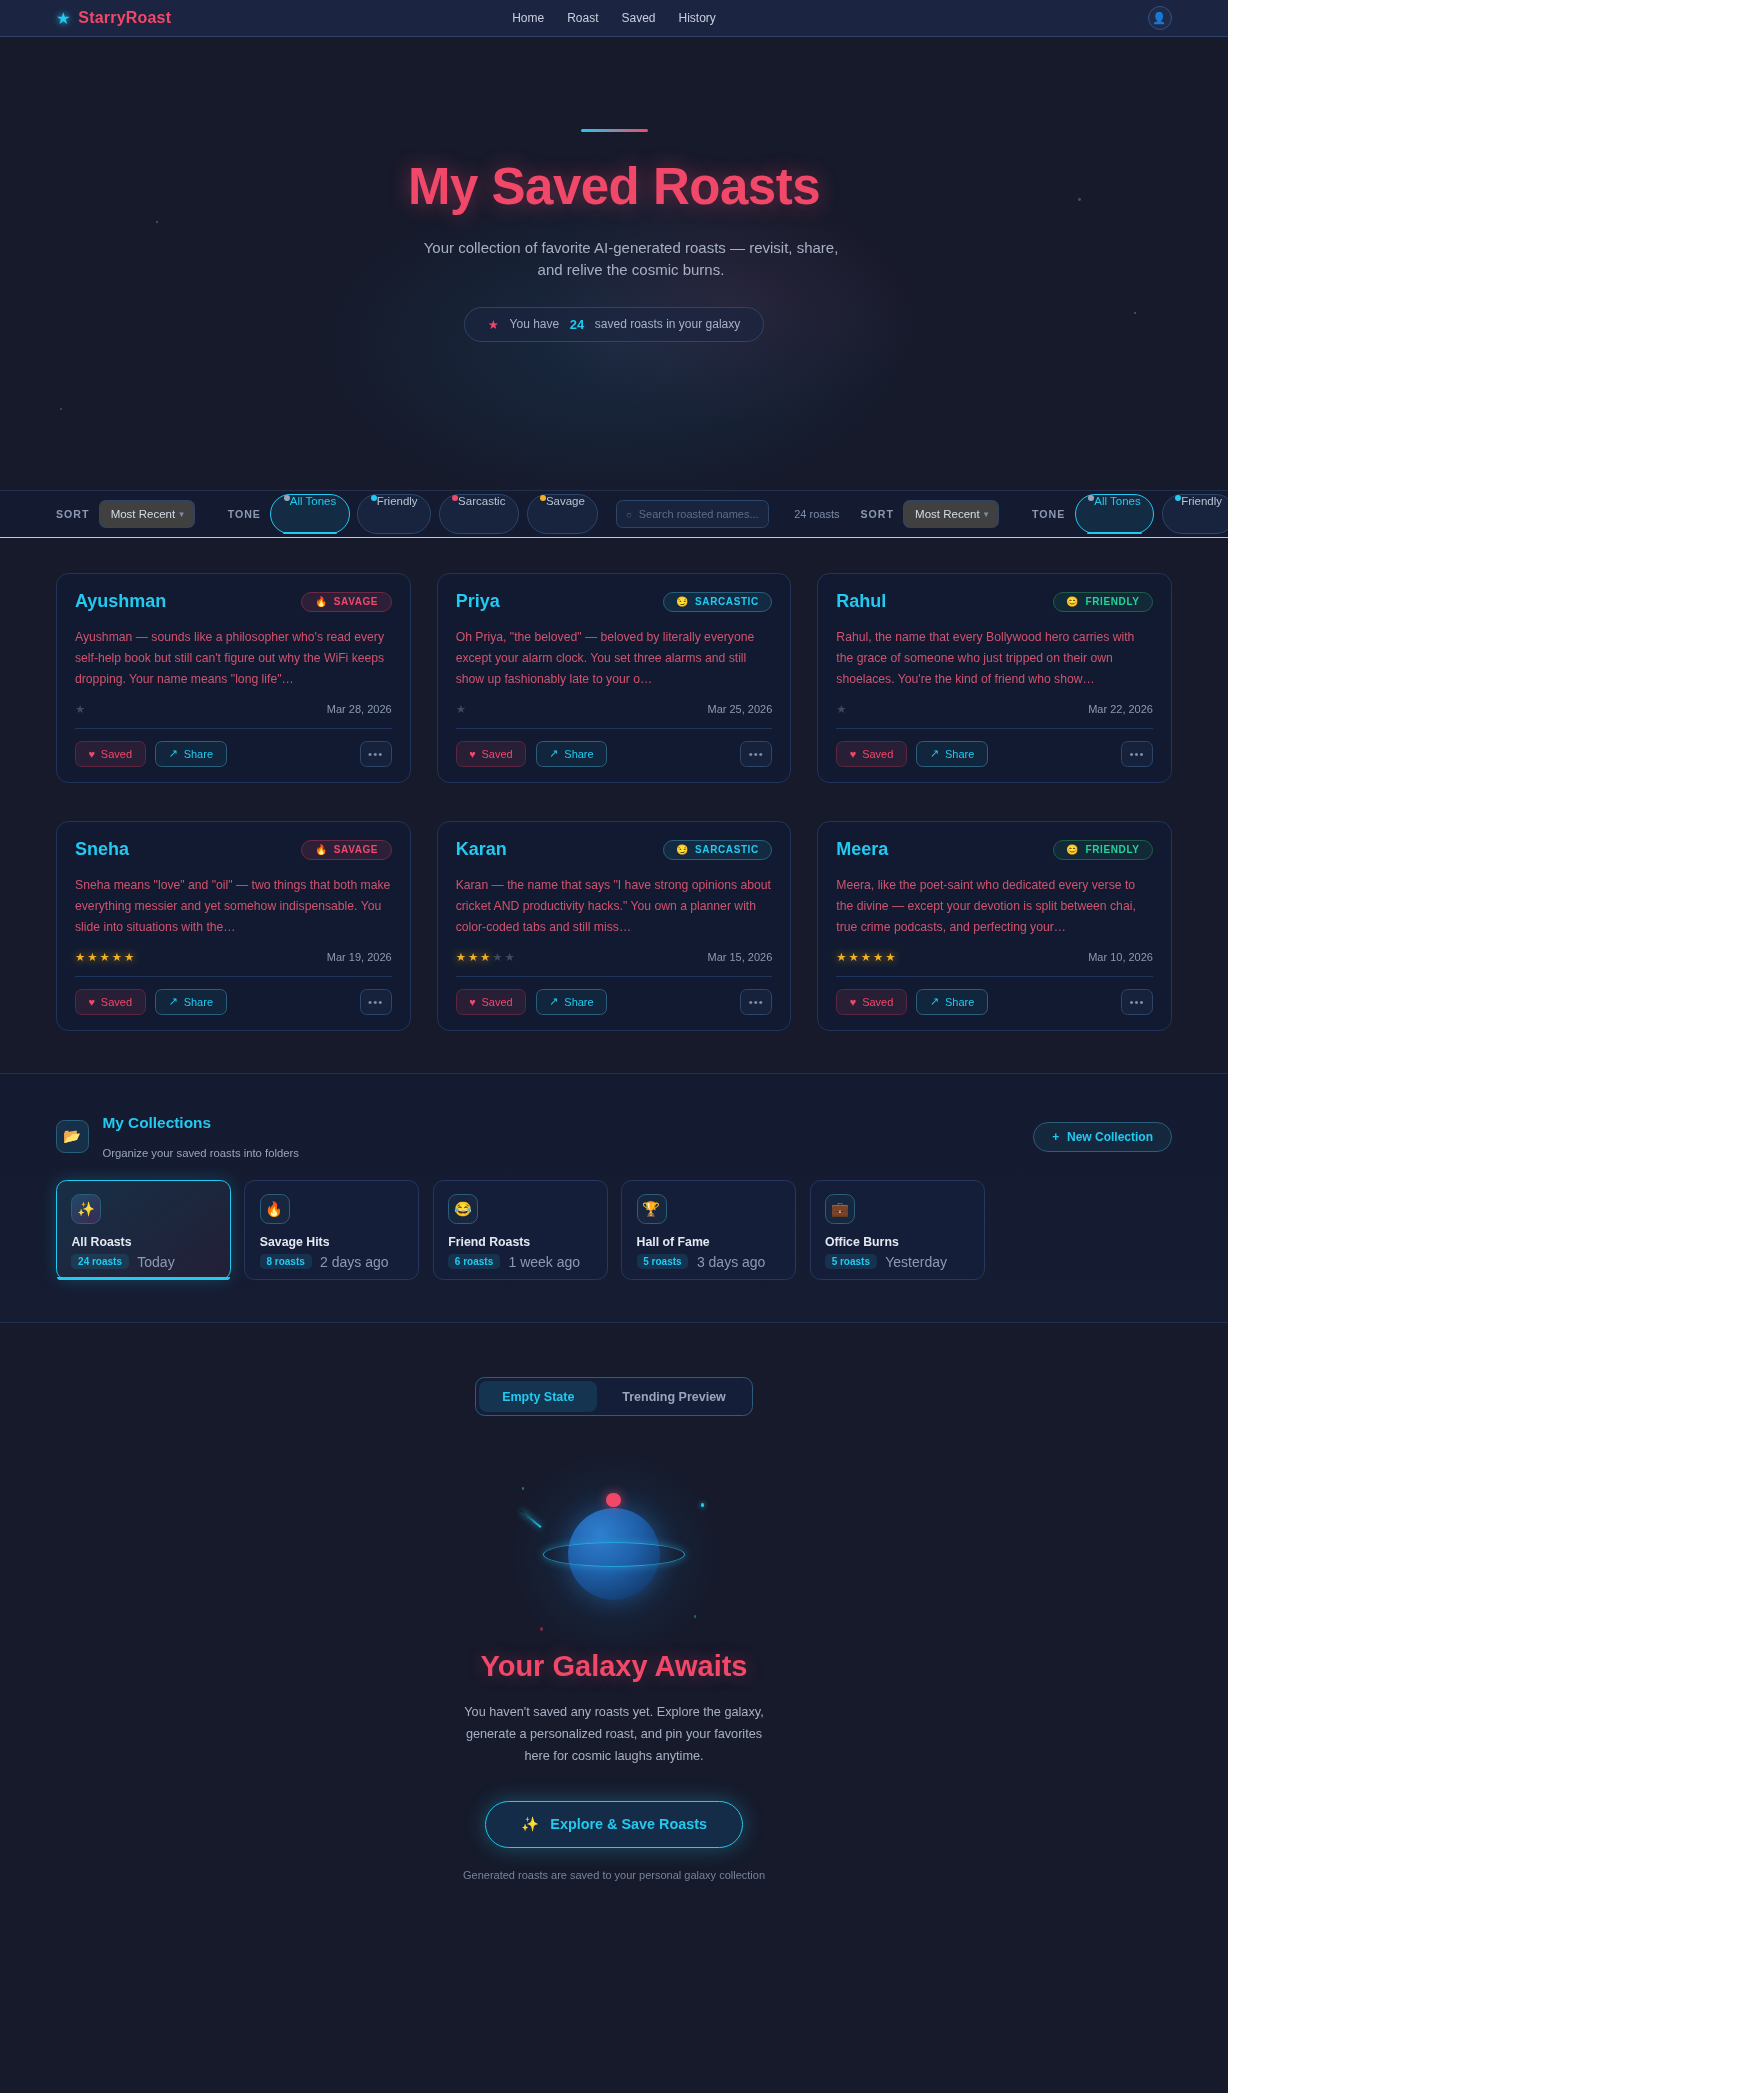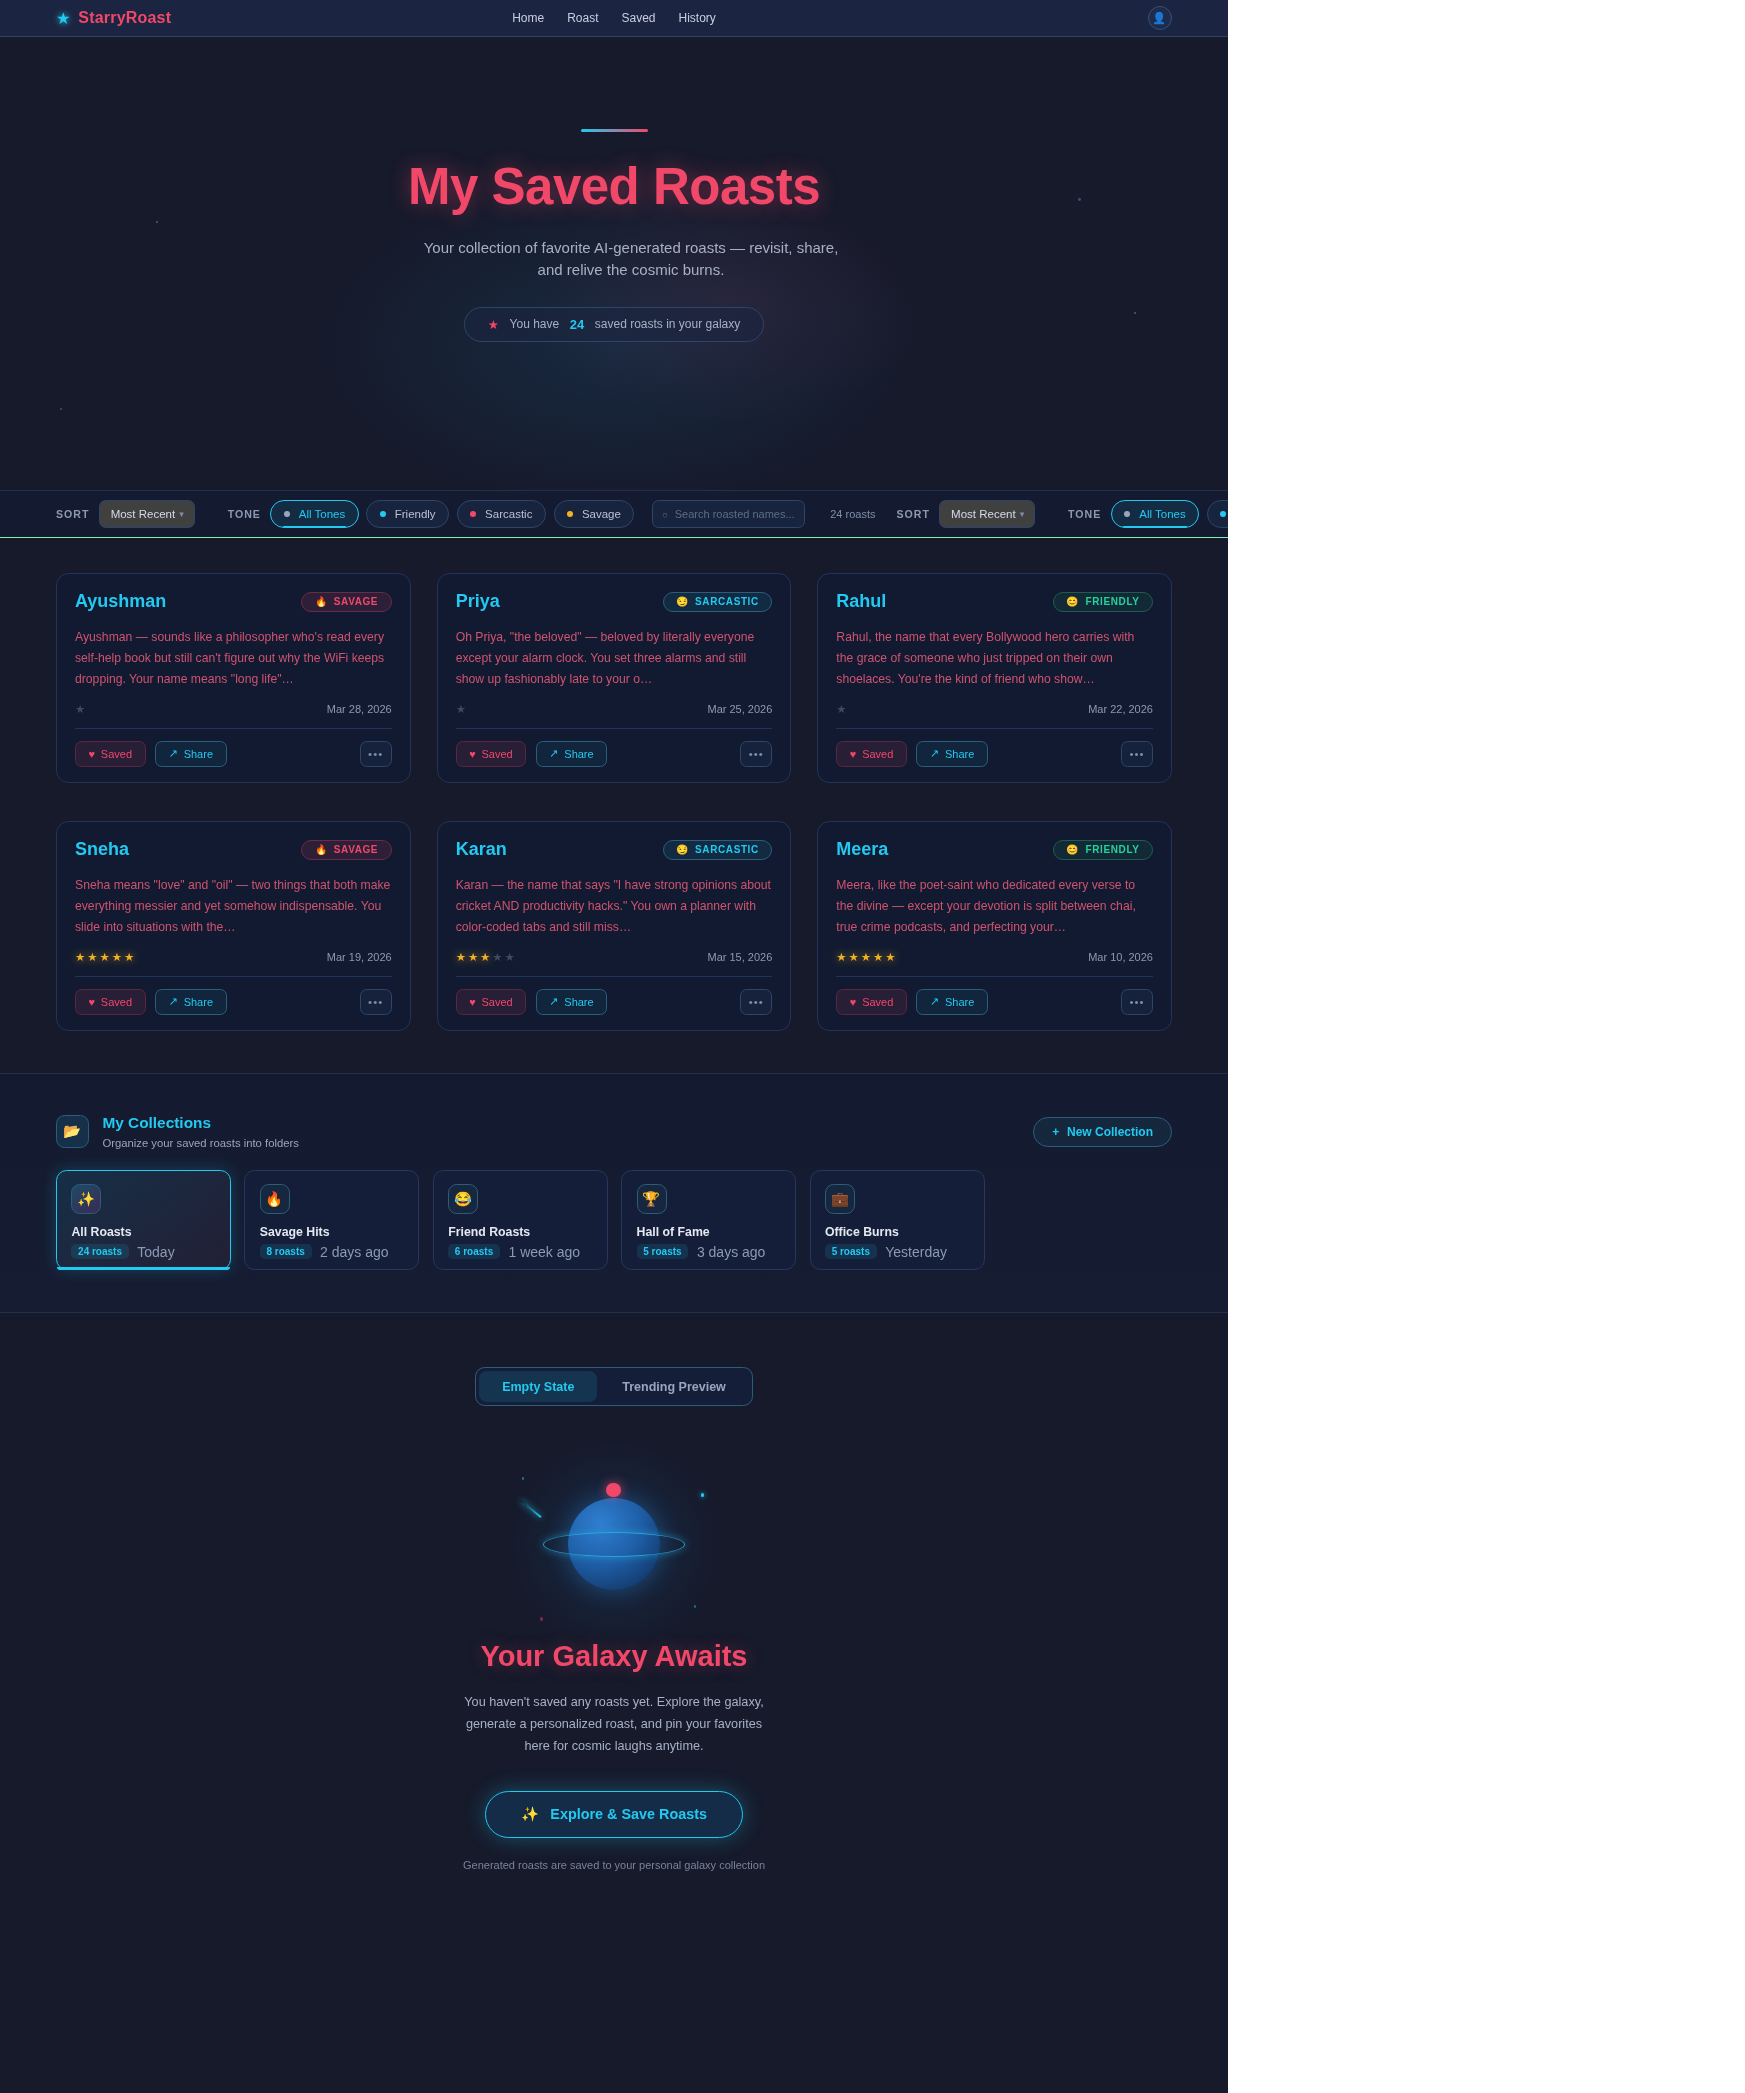--- a/index.html
+++ b/index.html
@@ -79,21 +79,21 @@
   .fb-label { font-size: 10.6px; font-weight: bold; color: #8C99B2; letter-spacing: 1px; margin-right: 9.6px; }
   .select-box {
     position: relative; height: 28px; min-width: 96px;
     border: 1px solid #2D4568; border-radius: 6.7px; background: #404040;
     display: flex; align-items: center; padding: 0 25px 0 10.6px;
     font-size: 11.5px; color: #D4DAE6;
   }
   .select-box .caret { position: absolute; right: 8.6px; font-size: 7.7px; color: #7E8DA8; }
   .fb-divider { width: 1px; height: 21px; background: #2A3A5C; margin: 0 16.3px; }
   .tone-chip {
-    height: 28px; display: inline-flex; align-items: center; gap: 9px;
+    height: 40px; display: inline-flex; gap: 0;
     padding: 0 12.5px; border-radius: 960px; border: 1px solid #2D4568;
     background: #18233D; font-size: 11.5px; color: #B8C2D4; margin-right: 7.7px;
     position: relative;
   }
   .tone-chip .dot { width: 5.8px; height: 5.8px; border-radius: 50%; display: inline-block; }
   .tone-chip.active {
     border-color: #22C9F0; color: #22C9F0; background: rgba(34,201,240,.10);
   }
   .tone-chip.active:after{
     content:""; position:absolute; left:11.5px; right:11.5px; bottom:-1px; height:1.9px;
@@ -158,21 +158,21 @@
     border-top: 1px solid #22304E; border-bottom: 1px solid #22304E;
   }
   .col-head { display: flex; align-items: center; justify-content: space-between; }
   .col-head-left { display: flex; align-items: center; gap: 13.4px; }
   .folder-badge {
     width: 33px; height: 33px; border-radius: 8.6px; border: 1px solid #2A5E7A;
     background: #163049; display: flex; align-items: center; justify-content: center;
     color: #22C9F0; font-size: 14.4px;
   }
   .col-title { font-size: 15.4px; font-weight: bold; color: #22C9F0; }
-  .col-sub { margin-top: 5px; font-size: 11.3px; color: #9AA5BB; }
+  .col-sub { margin-top: 15px; font-size: 11.3px; color: #9AA5BB; }
   .btn-new-collection {
     height: 30px; display: inline-flex; align-items: center; gap: 7.7px; padding: 0 18px;
     border-radius: 960px; border: 1px solid #2A5E7A; background: rgba(34,201,240,.07);
     color: #22C9F0; font-size: 12px; font-weight: bold;
   }
   .col-grid { margin-top: 21px; display: flex; gap: 13.4px; }
   .col-card {
     width: 175px; height: 100px; border-radius: 10.6px; position: relative;
     border: 1px solid #26385C; background: #141E38; padding: 13.4px 14.4px;
   }

